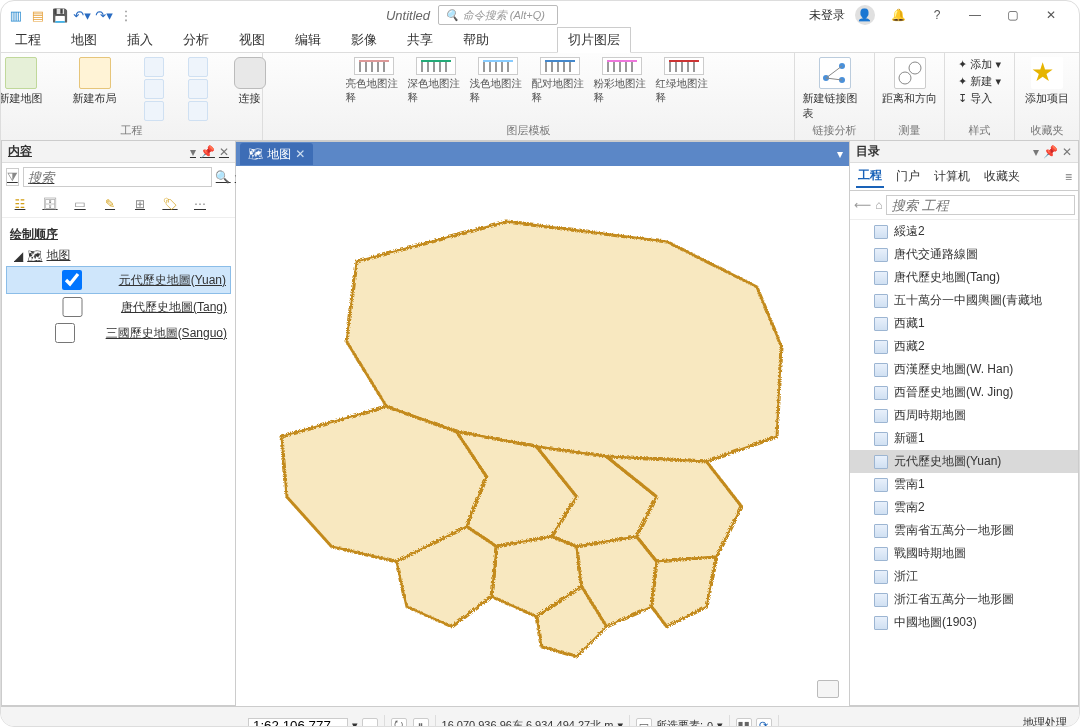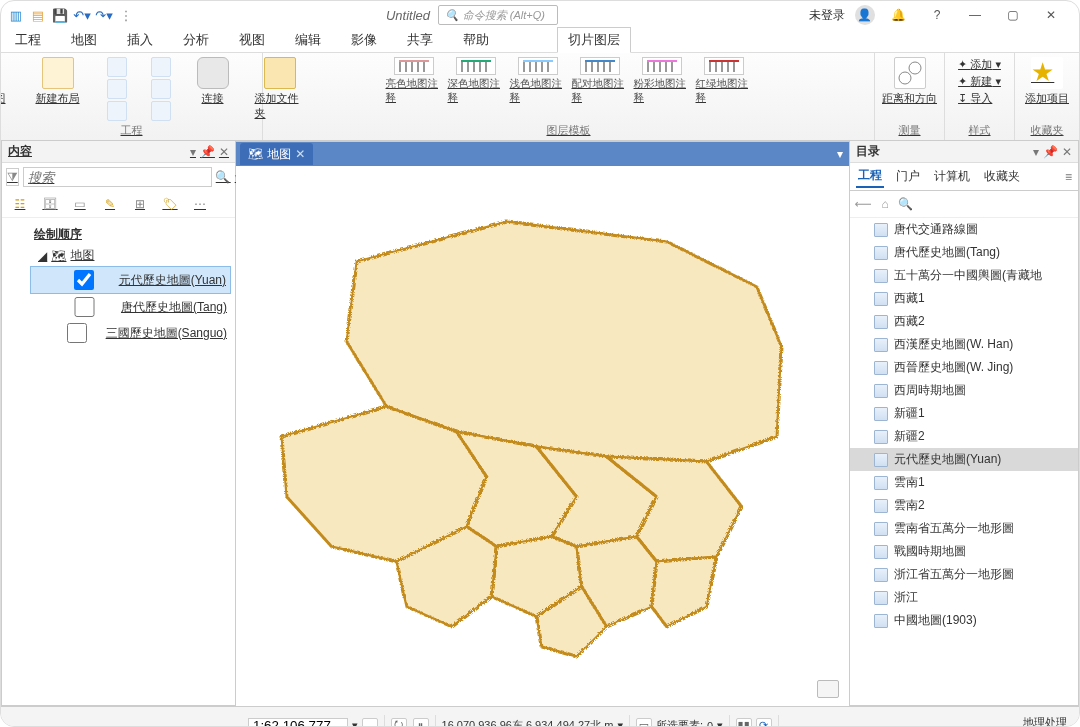--- a/index.html
+++ b/index.html
@@ -12,21 +12,21 @@
   .title-text { font-style:italic; color:#666; font-size:13px;}
   .cmd-search { border:1px solid #bbb; border-radius:2px; height:20px; width:120px; padding:0 6px; font-style:italic; color:#999; font-size:11px; display:flex; align-items:center; gap:4px;}
   .titlebar .right { display:flex; align-items:center; gap:10px; padding-right:8px;}
   .win-btn { width:28px; height:20px; display:flex; align-items:center; justify-content:center; color:#555;}
   
   .ribbon-tabs { height:24px; display:flex; align-items:flex-end; border-bottom:1px solid #ddd; padding:0 10px; gap:22px;}
   .ribbon-tab { padding:3px 4px; font-size:13px; color:#333;}
   .ribbon-tab.ctx { background:#fff; border:1px solid #ccc; border-bottom:1px solid #fff; margin-bottom:-1px; padding:3px 10px;}
   
   .ribbon { height:88px; background:linear-gradient(#fdfdfd,#f2f2f2); border-bottom:1px solid #ccc; display:flex;}
-  .group { border-right:1px solid #ddd; padding:4px 8px 2px; display:flex; flex-direction:column; align-items:center; justify-content:space-between;text-decoration:underline;}
+  .group { border-right:1px solid #ddd; padding:4px 8px 2px; display:flex; flex-direction:column; align-items:center; justify-content:space-between;}
   .group-body{ display:flex; align-items:flex-start; gap:24px;}
   .group-label{ font-size:11px; color:#777; text-align:center; margin-top:2px;}
   .bigbtn { display:flex; flex-direction:column; align-items:center; width:50px; font-size:11px; gap:2px;}
   .bigbtn .ic { width:32px; height:32px; background:#e6f0d8; border:1px solid #c0d89a; border-radius:2px; position:relative;}
   .smallcol { display:flex; flex-direction:column; gap:2px;}
   .smallbtn { width:20px; height:20px; background:#eef4fb; border:1px solid #cfe0f2; border-radius:2px;}
   .note-swatch{ width:56px; height:48px; position:relative; display:flex; flex-direction:column; align-items:center; gap:2px;}
   .sw { width:40px; height:24px; border:1px solid #ccc; background:#fff; position:relative;}
   .sw::before{content:""; position:absolute; left:4px; top:2px; right:4px; height:6px; background:var(--c,#d44);}
   .sw::after{content:""; position:absolute; left:4px; bottom:2px; right:4px; height:10px; background:repeating-linear-gradient(90deg,#999 0 2px,#fff 2px 6px);}
@@ -36,21 +36,21 @@
   .panel { background:#fff; border:1px solid #ccc; display:flex; flex-direction:column;}
   .panel-hdr{ background:#f3f3f3; height:22px; display:flex; align-items:center; padding:0 6px; font-size:12px; font-weight:bold; border-bottom:1px solid #ddd; justify-content:space-between;}
   .panel-hdr .tools{ display:flex; gap:4px; font-weight:normal; color:#777;}
   
   .contents { width:235px; border-top:none;text-decoration:underline;}
   .contents .searchbar{ display:flex; align-items:center; padding:4px; gap:4px;}
   .contents .filter-ic{width:18px;height:18px;border:1px solid #ccc;display:flex;align-items:center;justify-content:center;color:#888;}
   .contents input{ flex:1; border:1px solid #ccc; height:20px; padding:0 4px; font-style:italic; color:#888;}
   .toc-tools{ display:flex; gap:10px; padding:4px 8px; border-bottom:1px solid #eee; align-items:center; color:#b08b2d;}
   .toc-tools span{width:20px;height:18px;display:flex;align-items:center;justify-content:center;}
-  .toc-body{ padding:6px 4px;margin-left:24px; }
+  .toc-body{ padding:6px 4px; }
   .toc-title{ font-weight:bold; padding:2px 4px;}
   .toc-node{ display:flex; align-items:center; gap:4px; padding:2px 4px; margin-left:4px;}
   .toc-layer{ display:flex; align-items:center; gap:4px; padding:3px 4px 3px 22px;}
   .toc-layer.sel{ background:#cfe6fb; border:1px solid #8bbde8;}
   .toc-layer input{margin:0;}
   
   .maparea{ flex:1; display:flex; flex-direction:column; border-top:1px solid #ccc;}
   .map-tabs{ height:24px; background:#5b87c7; display:flex; align-items:center; padding-left:4px; position:relative;}
   .map-tab{ background:#3d6db6; color:#fff; height:22px; display:flex; align-items:center; padding:0 8px; gap:4px; font-size:12px; border-top-left-radius:3px;border-top-right-radius:3px;}
   .map-tab .x{color:#cfe0f2;}
@@ -144,24 +144,20 @@
       </div>
       <div class="smallcol">
         <div class="smallbtn"></div>
         <div class="smallbtn"></div>
         <div class="smallbtn"></div>
       </div>
       <div class="bigbtn" style="width:36px">
           <div class="ic" style="background:#e8e8e8;border-color:#bbb;border-radius:6px"></div>
           <span>连接</span>
         </div>
-      <div class="bigbtn">
-          <div class="ic" style="background:#f9e6b0;border-color:#dcb94e"></div>
-          <span>添加文件夹</span>
-        </div>
     </div>
     <div class="group-label">工程</div>
   </div>
 
   <div class="group" style="flex:1">
     <div class="group-body" style="gap:6px;padding:0 6px">
       <div class="note-swatch">
           <div class="sw" style="--c:#d99"></div>
           <span>亮色地图注释</span>
         </div>
@@ -182,20 +178,33 @@
           <span>粉彩地图注释</span>
         </div>
       <div class="note-swatch">
           <div class="sw" style="--c:#c33"></div>
           <span>红绿地图注释</span>
         </div>
     </div>
     <div class="group-label">图层模板</div>
   </div>
 
+  <div class="group" style="width:80px">
+    <div class="bigbtn" style="width:64px">
+        <div class="ic" style="background:#fff;border-color:#bcd"><svg width="30" height="30">
+            <circle cx="6" cy="20" r="3" fill="#4a90d9"></circle>
+            <circle cx="22" cy="8" r="3" fill="#4a90d9"></circle>
+            <circle cx="22" cy="22" r="3" fill="#4a90d9"></circle>
+            <line x1="6" y1="20" x2="22" y2="8" stroke="#888"></line>
+            <line x1="6" y1="20" x2="22" y2="22" stroke="#888"></line>
+          </svg></div>
+        <span>新建链接图表</span>
+      </div>
+    <div class="group-label">链接分析</div>
+  </div>
 
   <div class="group" style="width:70px">
     <div class="bigbtn" style="width:60px">
         <div class="ic" style="background:#fff;border-color:#ccc"><svg width="30" height="30">
             <circle cx="10" cy="20" r="6" fill="none" stroke="#888"></circle>
             <circle cx="20" cy="10" r="6" fill="none" stroke="#888"></circle>
           </svg></div>
         <span>距离和方向</span>
       </div>
     <div class="group-label">测量</div>
@@ -323,26 +332,31 @@
     <div class="cat-tabs">
       <span class="cat-tab active">工程</span>
       <span class="cat-tab">门户</span>
       <span class="cat-tab">计算机</span>
       <span class="cat-tab">收藏夹</span>
       <span class="burger">≡</span>
     </div>
     <div class="cat-search">
       <span class="nav">⟵</span>
       <span class="nav">⌂</span>
+      <input placeholder="搜索 工程" style="">
       <span style="color:#888">🔍</span>
 
     </div>
     <div class="cat-list" id="cat-list">
         <div class="cat-item">
           <span class="doc-ic"></span>
+          <span>綏遠2</span>
+        </div>
+        <div class="cat-item">
+          <span class="doc-ic"></span>
           <span>唐代交通路線圖</span>
         </div>
         <div class="cat-item">
           <span class="doc-ic"></span>
           <span>唐代歷史地圖(Tang)</span>
         </div>
         <div class="cat-item">
           <span class="doc-ic"></span>
           <span>五十萬分一中國輿圖(青藏地</span>
         </div>
@@ -363,24 +377,20 @@
           <span>西晉歷史地圖(W. Jing)</span>
         </div>
         <div class="cat-item">
           <span class="doc-ic"></span>
           <span>西周時期地圖</span>
         </div>
         <div class="cat-item">
           <span class="doc-ic"></span>
           <span>新疆1</span>
         </div>
-        <div class="cat-item">
-          <span class="doc-ic"></span>
-          <span>新疆2</span>
-        </div>
         <div class="cat-item sel">
           <span class="doc-ic"></span>
           <span>元代歷史地圖(Yuan)</span>
         </div>
         <div class="cat-item">
           <span class="doc-ic"></span>
           <span>雲南1</span>
         </div>
         <div class="cat-item">
           <span class="doc-ic"></span>
@@ -389,25 +399,25 @@
         <div class="cat-item">
           <span class="doc-ic"></span>
           <span>雲南省五萬分一地形圖</span>
         </div>
         <div class="cat-item">
           <span class="doc-ic"></span>
           <span>戰國時期地圖</span>
         </div>
         <div class="cat-item">
           <span class="doc-ic"></span>
+          <span>浙江</span>
+        </div>
+        <div class="cat-item">
+          <span class="doc-ic"></span>
           <span>浙江省五萬分一地形圖</span>
-        </div>
-        <div class="cat-item">
-          <span class="doc-ic"></span>
-          <span>浙江</span>
         </div>
         <div class="cat-item">
           <span class="doc-ic"></span>
           <span>中國地圖(1903)</span>
         </div>
         <div class="cat-item"></div>
       </div>
   </div>
 </div>
 

